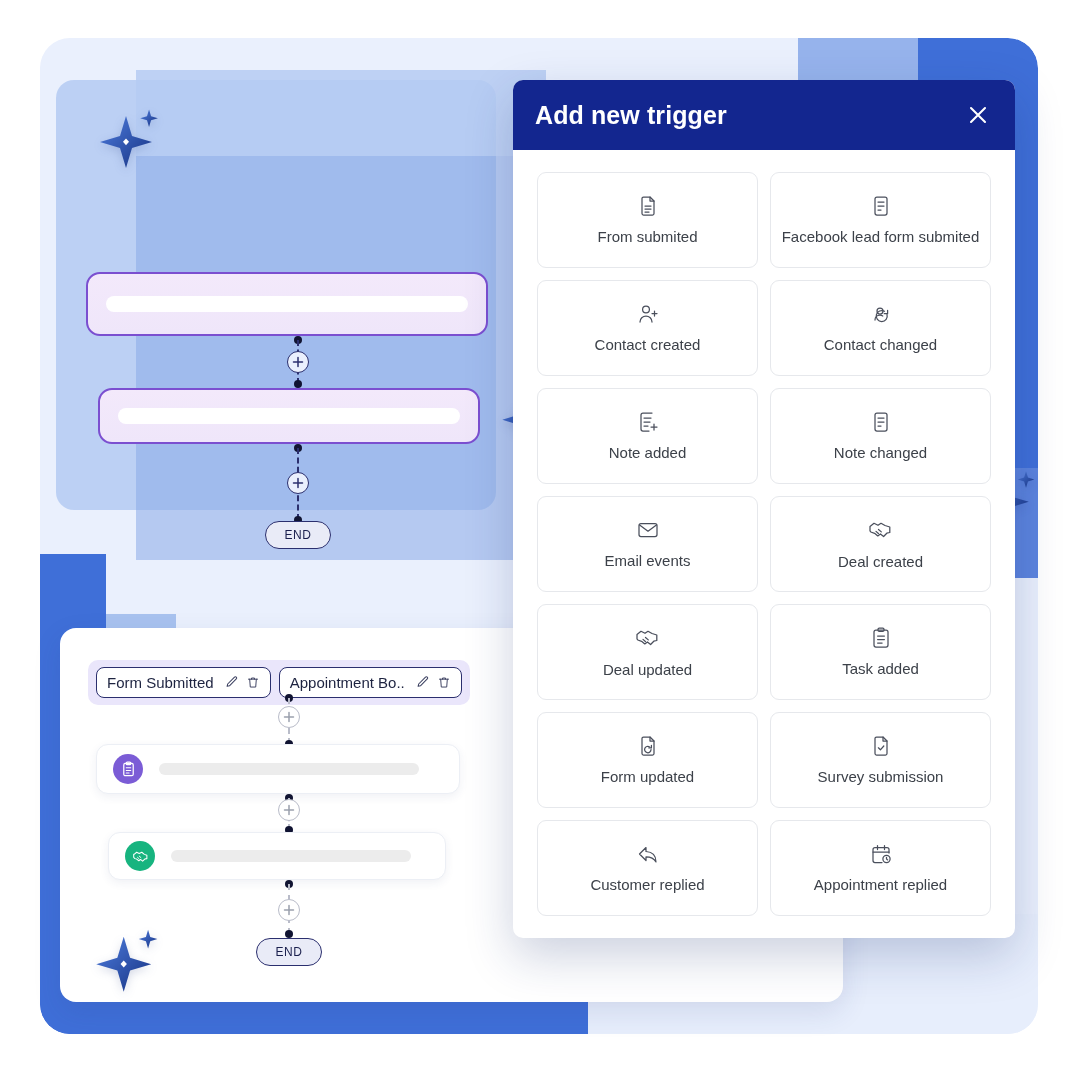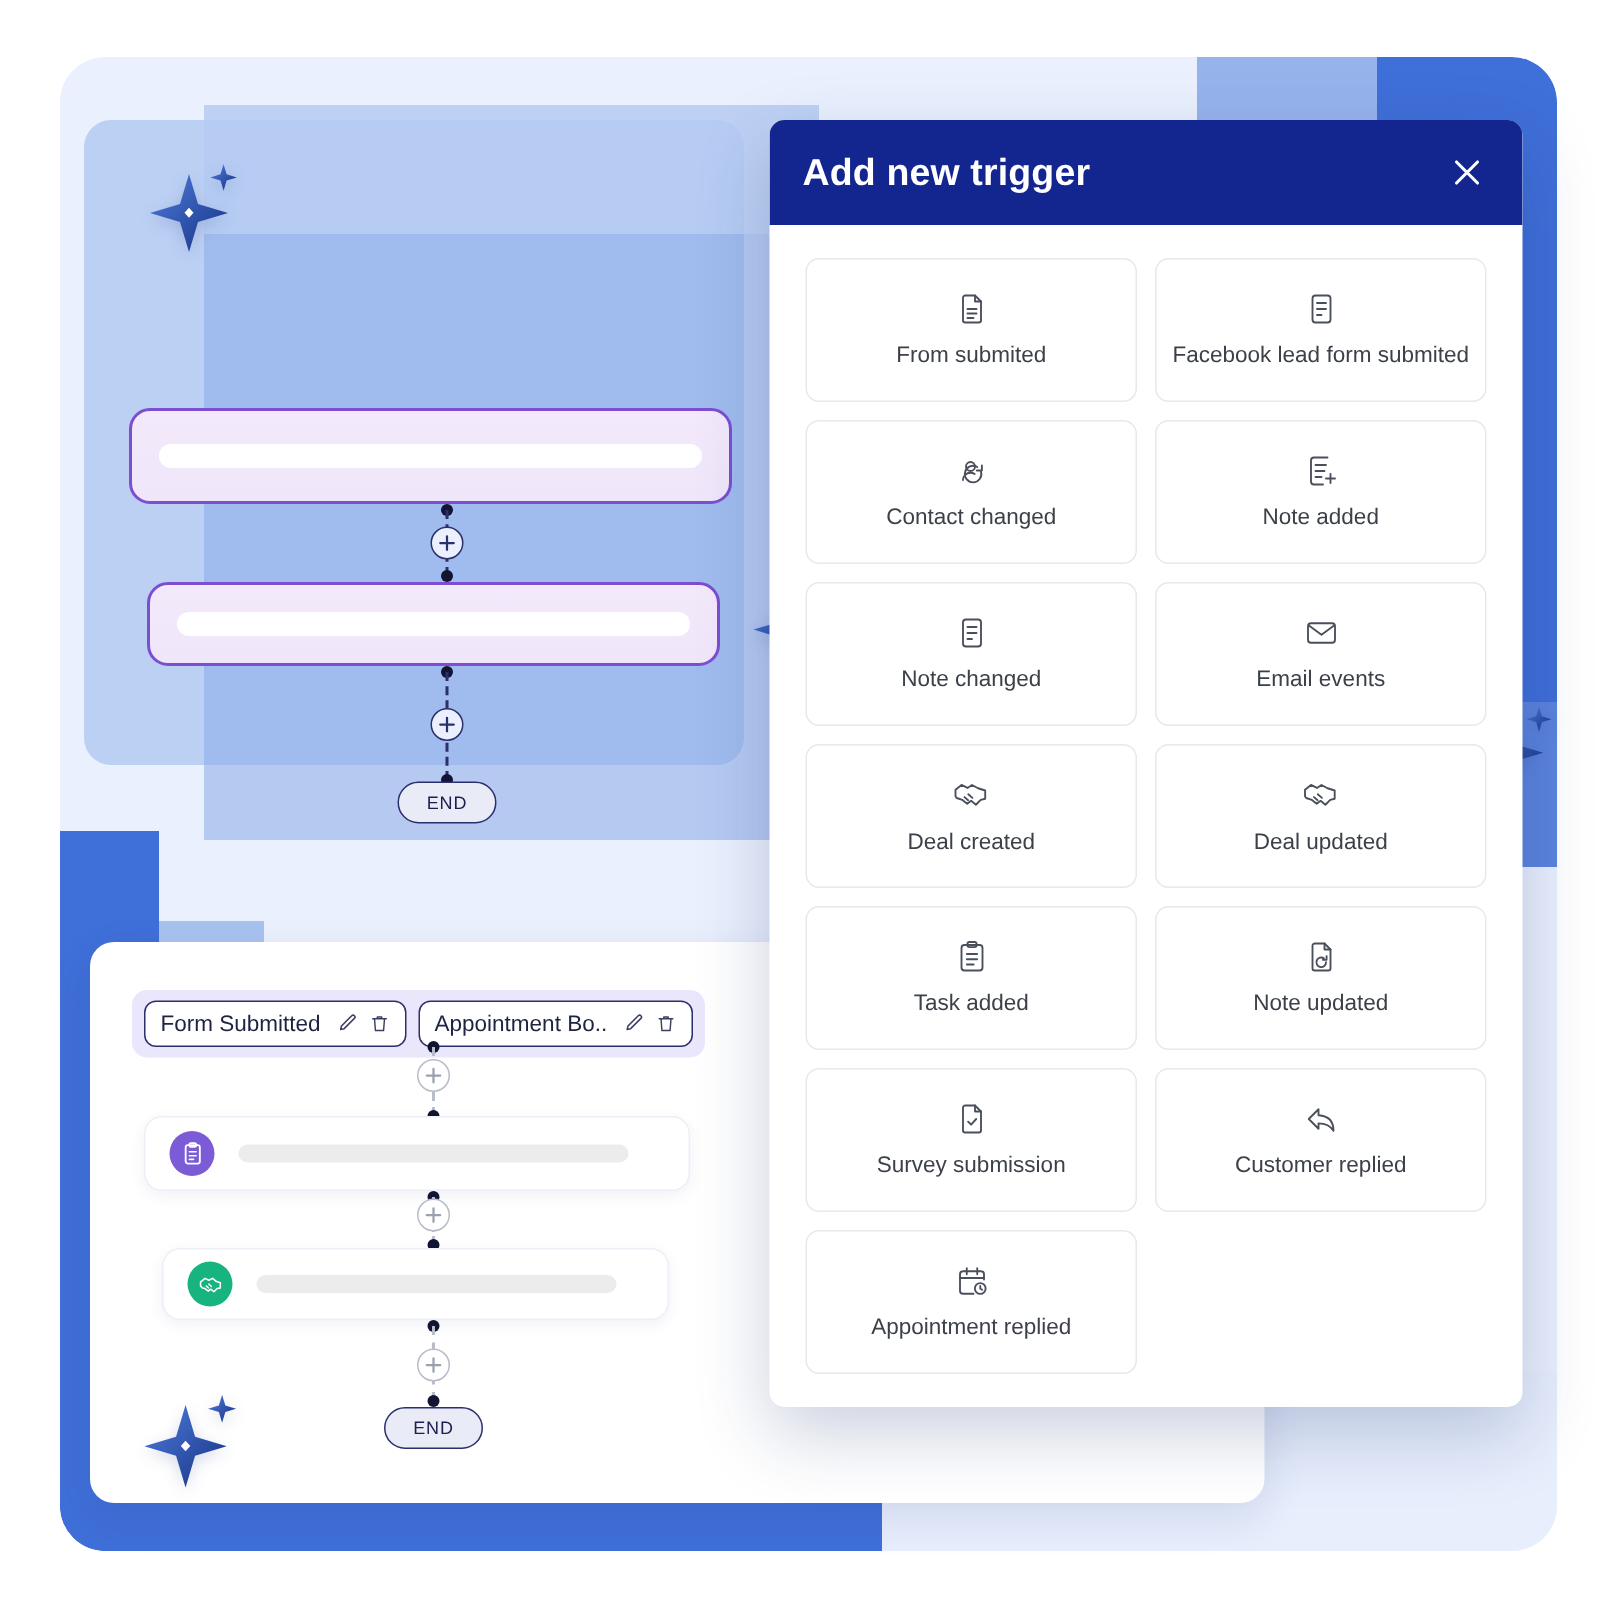--- a/index.html
+++ b/index.html
@@ -466,20 +466,30 @@
             <svg width="24" height="24" viewBox="0 0 24 24">
               <rect x="6" y="3" width="12" height="18" rx="2" stroke="#4a4f5c" stroke-width="1.25" fill="none" stroke-linecap="round" stroke-linejoin="round"></rect>
               <path d="M9 8h6M9 12h6M9 16h3" stroke="#4a4f5c" stroke-width="1.25" fill="none" stroke-linecap="round" stroke-linejoin="round"></path>
             </svg>
           </div>
           <div class="t-label">Facebook lead form submited</div>
         </div>
         <div class="trig">
           <div class="t-ico">
             <svg width="24" height="24" viewBox="0 0 24 24">
+              <circle cx="10" cy="7.5" r="3.4" stroke="#4a4f5c" stroke-width="1.25" fill="none" stroke-linecap="round" stroke-linejoin="round"></circle>
+              <path d="M4 20c0-3.4 2.7-5.8 6-5.8s6 2.4 6 5.8" stroke="#4a4f5c" stroke-width="1.25" fill="none" stroke-linecap="round" stroke-linejoin="round"></path>
+              <path d="M18.5 9v5M16 11.5h5" stroke="#4a4f5c" stroke-width="1.25" fill="none" stroke-linecap="round" stroke-linejoin="round"></path>
+            </svg>
+          </div>
+          <div class="t-label">Contact created</div>
+        </div>
+        <div class="trig">
+          <div class="t-ico">
+            <svg width="24" height="24" viewBox="0 0 24 24">
               <circle cx="11" cy="9" r="3" stroke="#4a4f5c" stroke-width="1.25" fill="none" stroke-linecap="round" stroke-linejoin="round"></circle>
               <path d="M6 18c0-2.8 2.2-4.8 5-4.8 1 0 2 .3 2.8.8" stroke="#4a4f5c" stroke-width="1.25" fill="none" stroke-linecap="round" stroke-linejoin="round"></path>
               <path d="M18 12.5a5.5 5.5 0 1 1-2.5-3.2" stroke="#4a4f5c" stroke-width="1.25" fill="none" stroke-linecap="round" stroke-linejoin="round"></path>
               <path d="M18.6 8.3v3.4h-3.4" stroke="#4a4f5c" stroke-width="1.25" fill="none" stroke-linecap="round" stroke-linejoin="round"></path>
             </svg>
           </div>
           <div class="t-label">Contact changed</div>
         </div>
         <div class="trig">
           <div class="t-ico">
@@ -539,21 +549,21 @@
         </div>
         <div class="trig">
           <div class="t-ico">
             <svg width="24" height="24" viewBox="0 0 24 24">
               <path d="M14 3H7.5A1.5 1.5 0 0 0 6 4.5v15A1.5 1.5 0 0 0 7.5 21h9a1.5 1.5 0 0 0 1.5-1.5V7l-4-4z" stroke="#4a4f5c" stroke-width="1.25" fill="none" stroke-linecap="round" stroke-linejoin="round"></path>
               <path d="M14 3v4h4" stroke="#4a4f5c" stroke-width="1.25" fill="none" stroke-linecap="round" stroke-linejoin="round"></path>
               <path d="M15 15.5a3.2 3.2 0 1 1-1.4-2.6" stroke="#4a4f5c" stroke-width="1.25" fill="none" stroke-linecap="round" stroke-linejoin="round"></path>
               <path d="M15.4 11.4v2.5h-2.5" stroke="#4a4f5c" stroke-width="1.25" fill="none" stroke-linecap="round" stroke-linejoin="round"></path>
             </svg>
           </div>
-          <div class="t-label">Note updated</div>
+          <div class="t-label">Form updated</div>
         </div>
         <div class="trig">
           <div class="t-ico">
             <svg width="24" height="24" viewBox="0 0 24 24">
               <path d="M14 3H7.5A1.5 1.5 0 0 0 6 4.5v15A1.5 1.5 0 0 0 7.5 21h9a1.5 1.5 0 0 0 1.5-1.5V7l-4-4z" stroke="#4a4f5c" stroke-width="1.25" fill="none" stroke-linecap="round" stroke-linejoin="round"></path>
               <path d="M14 3v4h4" stroke="#4a4f5c" stroke-width="1.25" fill="none" stroke-linecap="round" stroke-linejoin="round"></path>
               <path d="M9.4 13.8l2 2 3.4-3.8" stroke="#4a4f5c" stroke-width="1.25" fill="none" stroke-linecap="round" stroke-linejoin="round"></path>
             </svg>
           </div>
           <div class="t-label">Survey submission</div>

